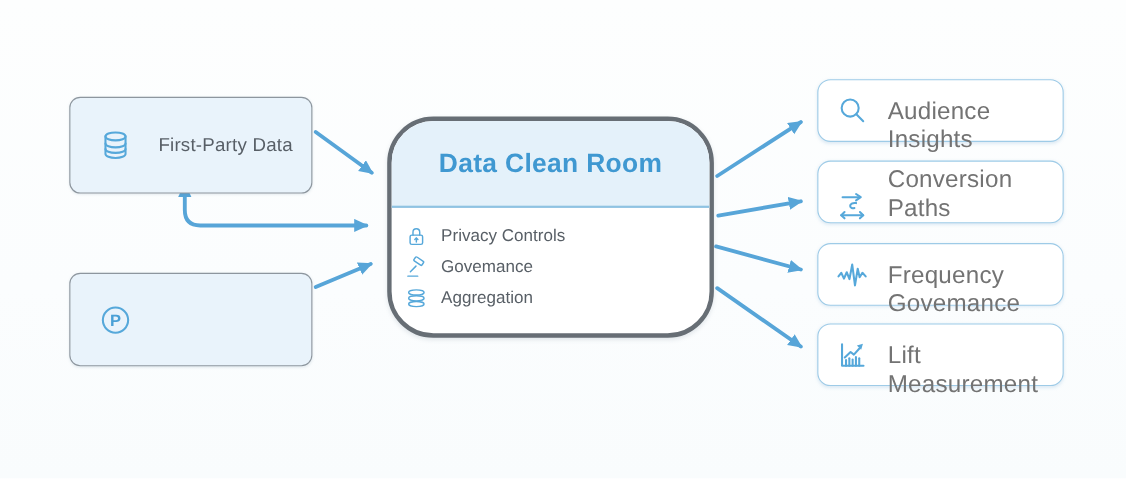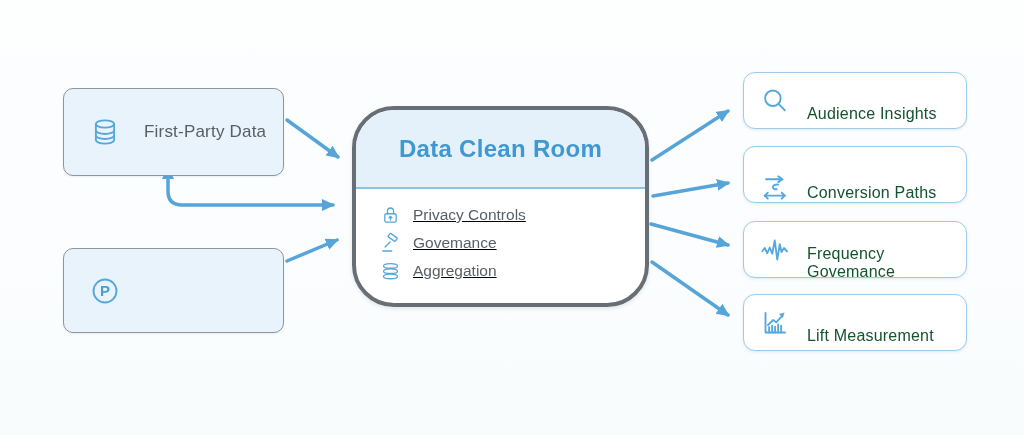--- a/index.html
+++ b/index.html
@@ -24,32 +24,32 @@
     position:absolute;left:352px;top:106px;width:297px;height:201px;
     background:#ffffff;border:4px solid #676e75;border-radius:42px;
     box-sizing:border-box;overflow:hidden;
     box-shadow:0 2px 4px rgba(90,110,130,.15);
   }
   .center-header{
     height:77px;background:#e4f1fa;border-bottom:2px solid #8fc3e2;
     display:flex;align-items:center;justify-content:center;
   }
   .center-title{font-size:24px;font-weight:bold;color:#3f98d1;letter-spacing:.3px;}
-  .center-list{padding:15px 18px 0 24px;text-decoration:underline;}
+  .center-list{padding:15px 18px 0 12px;}
   .center-item{display:flex;align-items:center;gap:12px;margin-bottom:6px;height:22px;}
   .center-item .label{font-size:15.5px;color:#585f66;}
 
   
   .output-box{
     position:absolute;left:743px;width:224px;height:57px;
     background:#ffffff;border:1.5px solid #9ecbe7;border-radius:12px;
     display:flex;align-items:center;gap:17px;padding-left:16px;box-sizing:border-box;
     box-shadow:0 1px 3px rgba(120,170,210,.22);
   }
-  .output-box .label{font-size:16px;color:#14532d;letter-spacing:.2px;margin-top:26px;}
+  .output-box .label{font-size:22px;color:#737373;letter-spacing:.2px;margin-top:26px;}
 
   .icon{display:flex;align-items:center;justify-content:center;flex:0 0 auto;}
   .icon svg{stroke:#56a8da;fill:none;stroke-width:1.5;stroke-linecap:round;stroke-linejoin:round;}
 </style>
 </head>
 <body>
 
 <div class="canvas">
 
   <svg class="arrow-layer" viewBox="0 0 1024 435">

